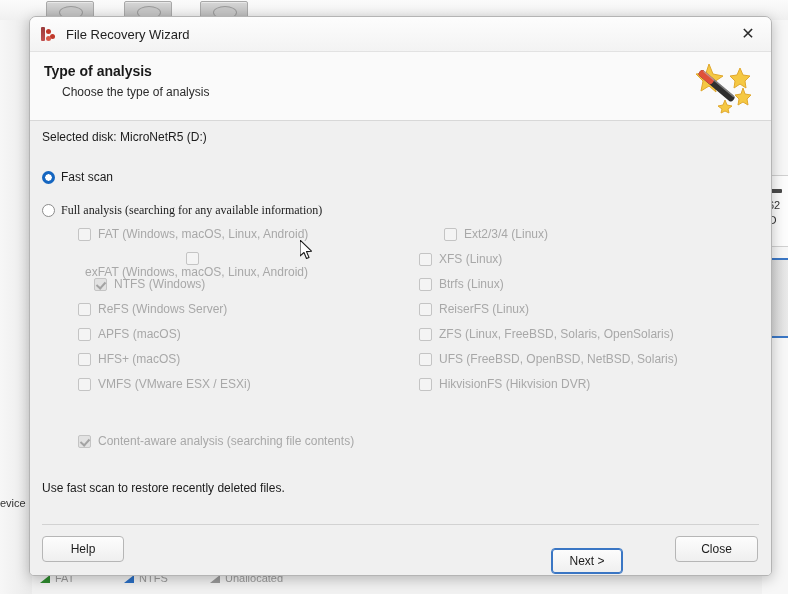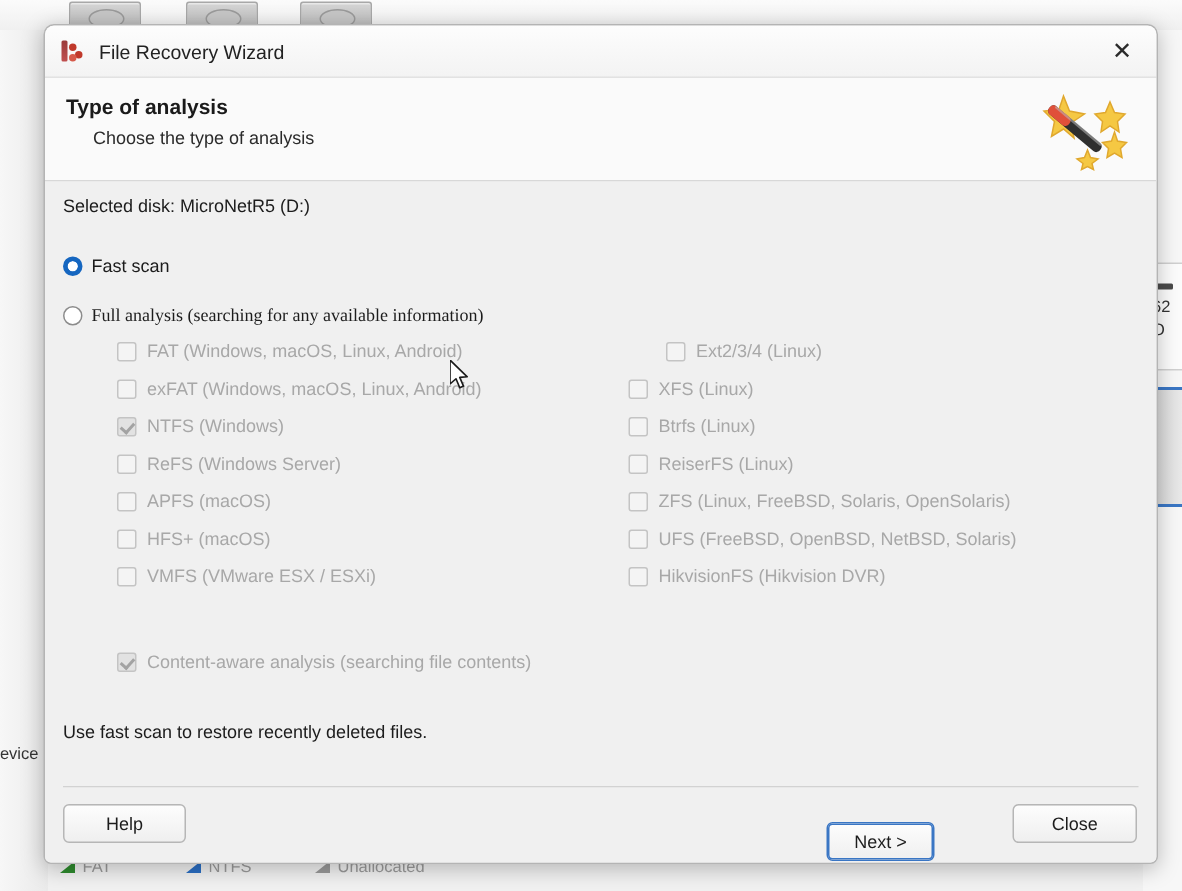--- a/index.html
+++ b/index.html
@@ -405,25 +405,25 @@
 
     <div class="radio-row" style="top:82px;font-family:Liberation Serif, serif;">
       <span class="radio"></span>
       <span class="radio-label">Full analysis (searching for any available information)</span>
     </div>
 
     <div class="fs-item" style="left:48px; top:106px;">
       <span class="cbox"></span>
       <span class="fs-label">FAT (Windows, macOS, Linux, Android)</span>
     </div>
-    <div class="fs-item" style="left:48px; top:131px;">
+    <div class="fs-item" style="left:48px; top:131px;flex-direction:column;">
       <span class="cbox"></span>
       <span class="fs-label">exFAT (Windows, macOS, Linux, Android)</span>
     </div>
-    <div class="fs-item" style="left:48px; top:156px;">
+    <div class="fs-item" style="left:64px; top:156px;">
       <span class="cbox checked"></span>
       <span class="fs-label">NTFS (Windows)</span>
     </div>
     <div class="fs-item" style="left:48px; top:181px;">
       <span class="cbox"></span>
       <span class="fs-label">ReFS (Windows Server)</span>
     </div>
     <div class="fs-item" style="left:48px; top:206px;">
       <span class="cbox"></span>
       <span class="fs-label">APFS (macOS)</span>

